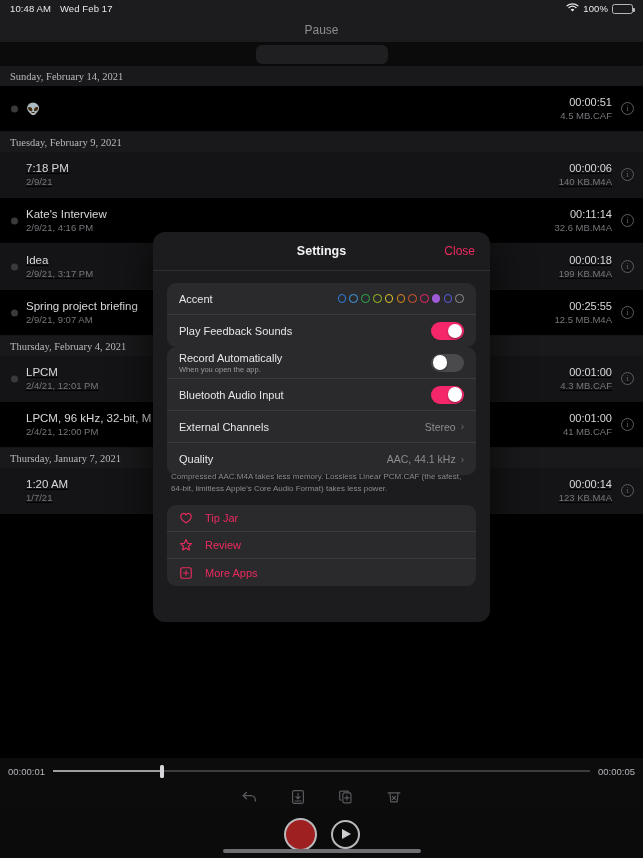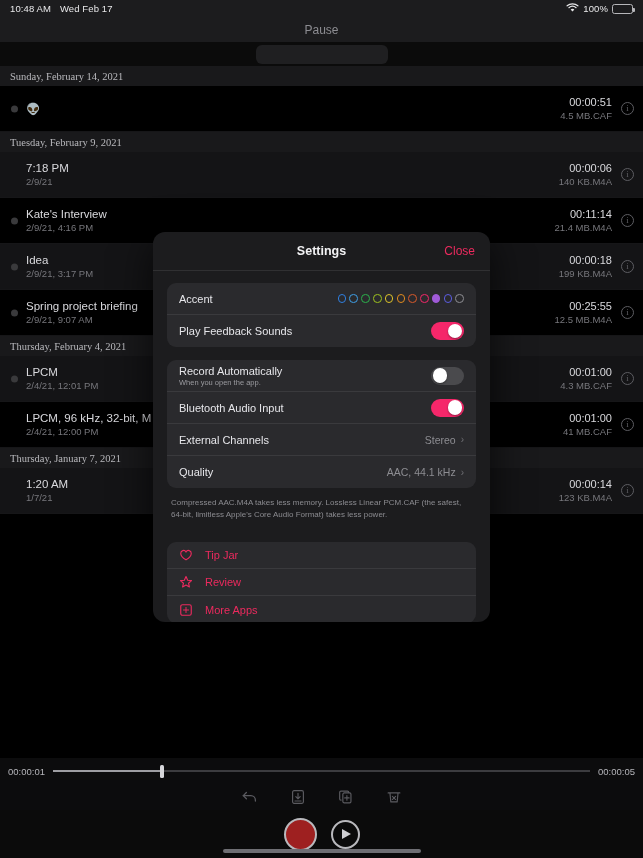--- a/index.html
+++ b/index.html
@@ -59,21 +59,21 @@
   #list { position: absolute; top: 66px; left: 0; width: 643px; height: 692px; background: #000; }
   .sec-header {
     height: 20px; background: #19191b; color: #b9b9bd; font-size: 10.5px;
     display: flex; align-items: center; padding-left: 10px; font-family: Liberation Serif, serif;
   }
   .rec-row {
     position: relative; height: 46px; display: flex; align-items: center;
     border-bottom: 1px solid #161618;
   }
   .rec-row.dark { background: #000; }
-  .rec-row.lite { background: #141416; }
+  .rec-row.lite { background: #141416; text-decoration: underline; }
   .rec-dot {
     position: absolute; left: 11px; top: 50%; transform: translateY(-50%);
     width: 7px; height: 7px; border-radius: 50%; background: #3a3a3c;
   }
   .rec-main { margin-left: 26px; display: flex; flex-direction: column; gap: 2px; flex: 1; min-width: 0; }
   .rec-name { font-size: 11.5px; color: #d9d9dd; white-space: nowrap; overflow: hidden; }
   .rec-date { font-size: 9.5px; color: #77777c; }
   .rec-right { display: flex; flex-direction: column; align-items: flex-end; gap: 2px; margin-right: 9px; }
   .rec-dur { font-size: 11px; color: #d9d9dd; }
   .rec-size { font-size: 9.5px; color: #77777c; }
@@ -89,21 +89,21 @@
     background: #1c1c1e; border-radius: 12px; overflow: hidden;
     box-shadow: 0 10px 40px rgba(0,0,0,.7);
   }
   .m-head {
     height: 39px; display: flex; align-items: center; justify-content: center;
     position: relative; border-bottom: .5px solid #303032;
   }
   .m-title { font-size: 12.5px; color: #f2f2f4; font-weight: bold; }
   .m-close { position: absolute; right: 15px; font-size: 12px; color: #ec2a5e; }
   .m-body { padding: 12px 14px 0; }
-  .group { background: #2a2a2d; border-radius: 9px; overflow: hidden; margin-bottom: 13px; }
+  .group { background: #2a2a2d; border-radius: 9px; overflow: hidden; }
   .row {
     min-height: 27px; display: flex; align-items: center; padding: 0 12px;
     border-bottom: .5px solid #3a3a3d; position: relative;
   }
   .row:last-child { border-bottom: none; }
   .row.tall { min-height: 32px; }
   .row .lbl { font-size: 11px; color: #e6e6ea; flex: 1; }
   .row .sub { font-size: 7.5px; color: #9a9a9f; margin-top: 1px; }
   .lblstack { flex: 1; display: flex; flex-direction: column; justify-content: center; padding: 4px 0; }
   .val { font-size: 10.5px; color: #8d8d92; margin-right: 5px; }
@@ -117,21 +117,21 @@
   }
   .toggle .knob {
     position: absolute; top: 1.6px; width: 14.8px; height: 14.8px; border-radius: 50%;
     background: #fff; box-shadow: 0 1px 2px rgba(0,0,0,.4);
   }
   .toggle.on { background: #f5276a; }
   .toggle.on .knob { right: 1.6px; }
   .toggle.off { background: #4a4a4d; }
   .toggle.off .knob { left: 1.6px; }
 
-  .note { font-size: 8px; color: #8b8b90; line-height: 1.45; padding: 0 4px 22px; margin-top: -4px; }
+  .note { font-size: 8px; color: #8b8b90; line-height: 1.45; padding: 0 4px 11px; margin-top: -4px; }
 
   .act-row {
     height: 27px; display: flex; align-items: center; padding: 0 12px;
     border-bottom: .5px solid #3a3a3d; gap: 12px;
   }
   .act-row:last-child { border-bottom: none; }
   .act-ico { width: 14px; height: 14px; display: flex; align-items: center; justify-content: center; color: #ec2a5e; }
   .act-lbl { font-size: 11px; color: #ec2a5e; }
 
   
@@ -235,21 +235,21 @@
         <div class="info-icon">i</div>
       </div>
       <div class="rec-row dark">
         <span class="rec-dot"></span>
         <div class="rec-main">
           <div class="rec-name">Kate's Interview</div>
           <div class="rec-date">2/9/21, 4:16 PM</div>
         </div>
         <div class="rec-right">
           <div class="rec-dur">00:11:14</div>
-          <div class="rec-size">21.4 MB.M4A</div>
+          <div class="rec-size">32.6 MB.M4A</div>
         </div>
         <div class="info-icon">i</div>
       </div>
       <div class="rec-row lite">
         <span class="rec-dot"></span>
         <div class="rec-main">
           <div class="rec-name">Idea</div>
           <div class="rec-date">2/9/21, 3:17 PM</div>
         </div>
         <div class="rec-right">

